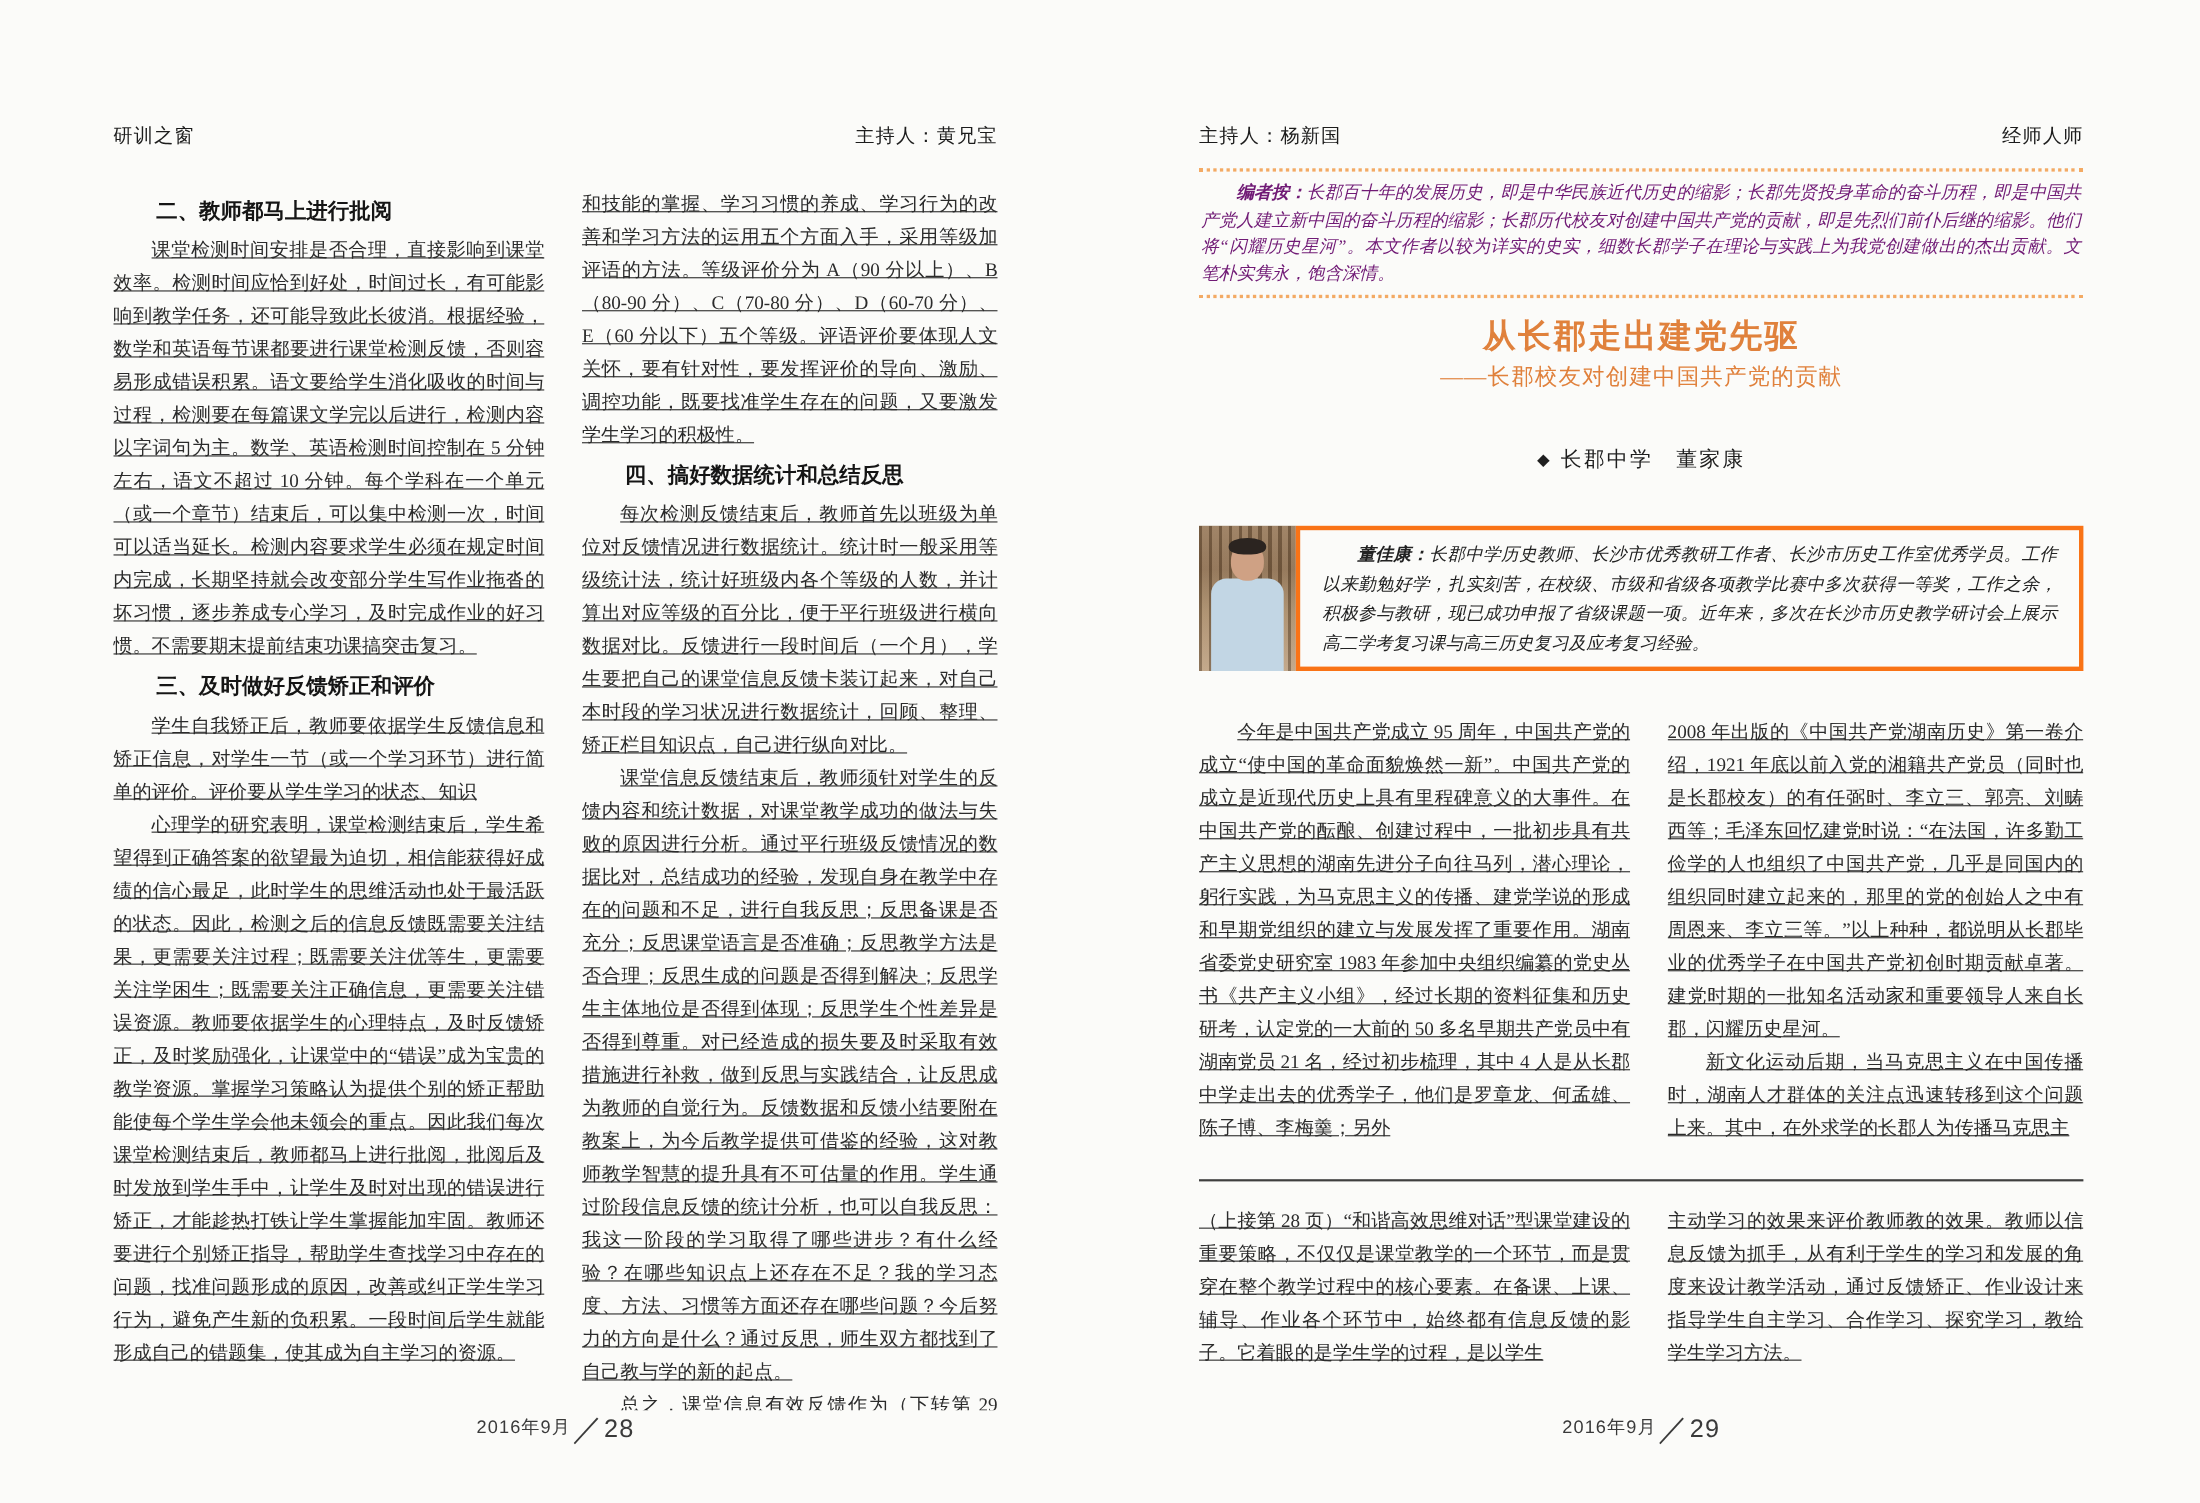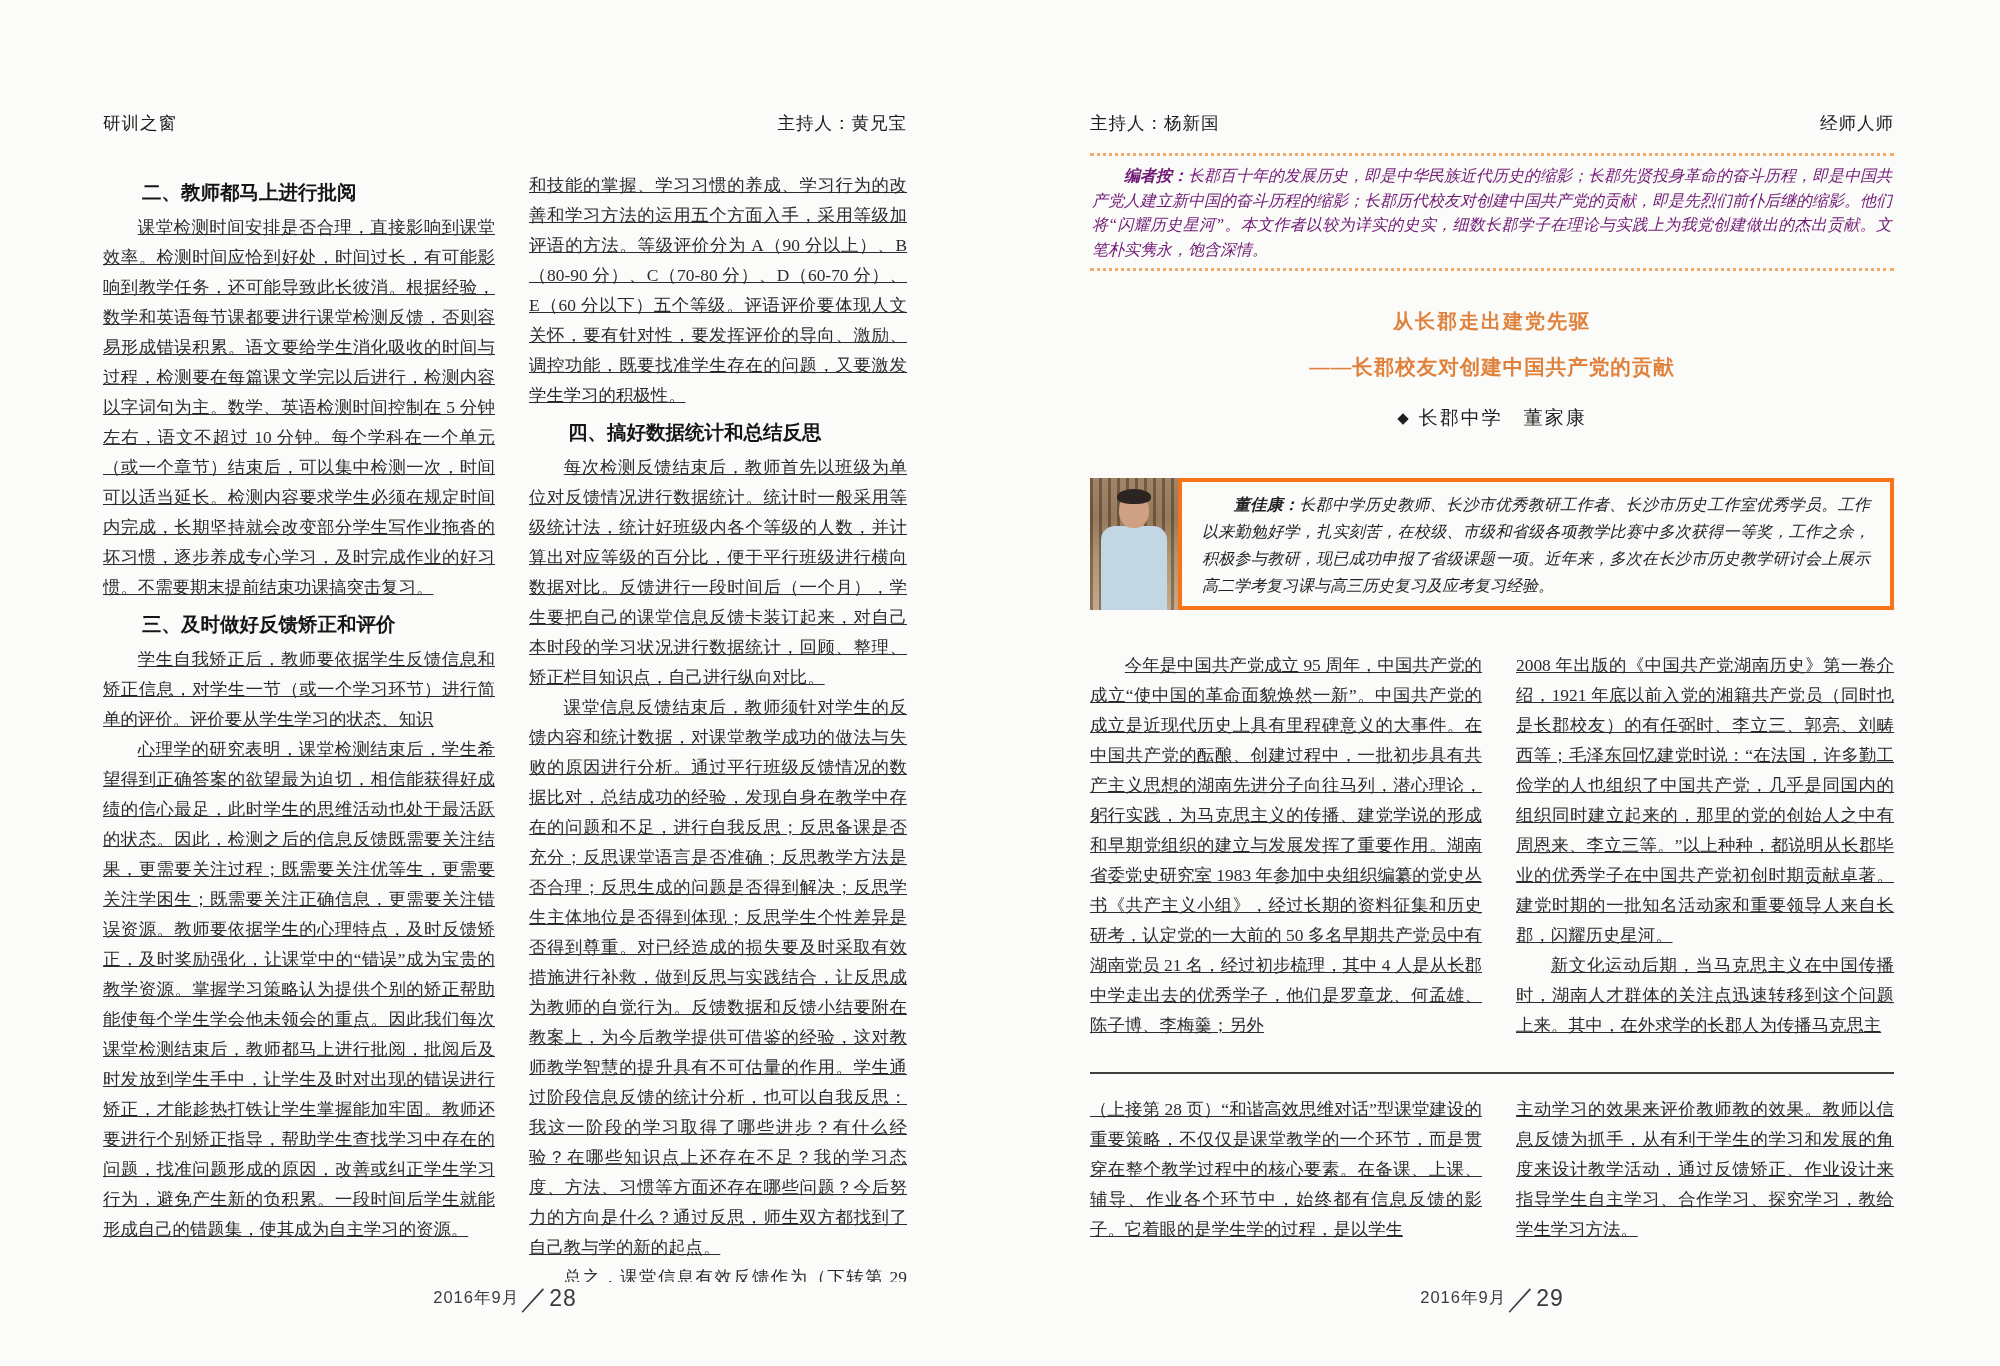--- a/index.html
+++ b/index.html
@@ -54,25 +54,25 @@
     padding:8px 2px 6px 2px;
   }
   .note p {
     margin:0; font-style:italic; font-size:16px; line-height:24.5px;
     text-align:justify; text-indent:2em; color:#701a75;
   }
   .note .note-label { font-weight:bold; }
 
   .titleblock { position:absolute; top:288px; left:0; right:0; text-align:center; }
   .main-title {
-    margin:15px; color:#e0813c; font-size:20px; font-weight:bold;
+    margin:0; color:#e0813c; font-size:30px; font-weight:bold;
     letter-spacing:2px; line-height:36px;
   }
   .sub-title {
-    margin:6px 0 16px 0; color:#e0813c; font-size:20.5px; font-weight:bold;
+    margin:6px 0 16px 0; color:#e0813c; font-size:20.5px; font-weight:normal;
     letter-spacing:1px; line-height:26px;
   }
   .byline {
     position:absolute; top:405px; left:0; right:0; text-align:center;
     font-size:19px; color:#1f1f1f; letter-spacing:2px;
   }
   .byline .diamond { font-size:15px; vertical-align:1px; margin-right:8px; }
 
   .biorow { position:absolute; top:478px; left:0; right:0; height:134px; }
   .photo {

